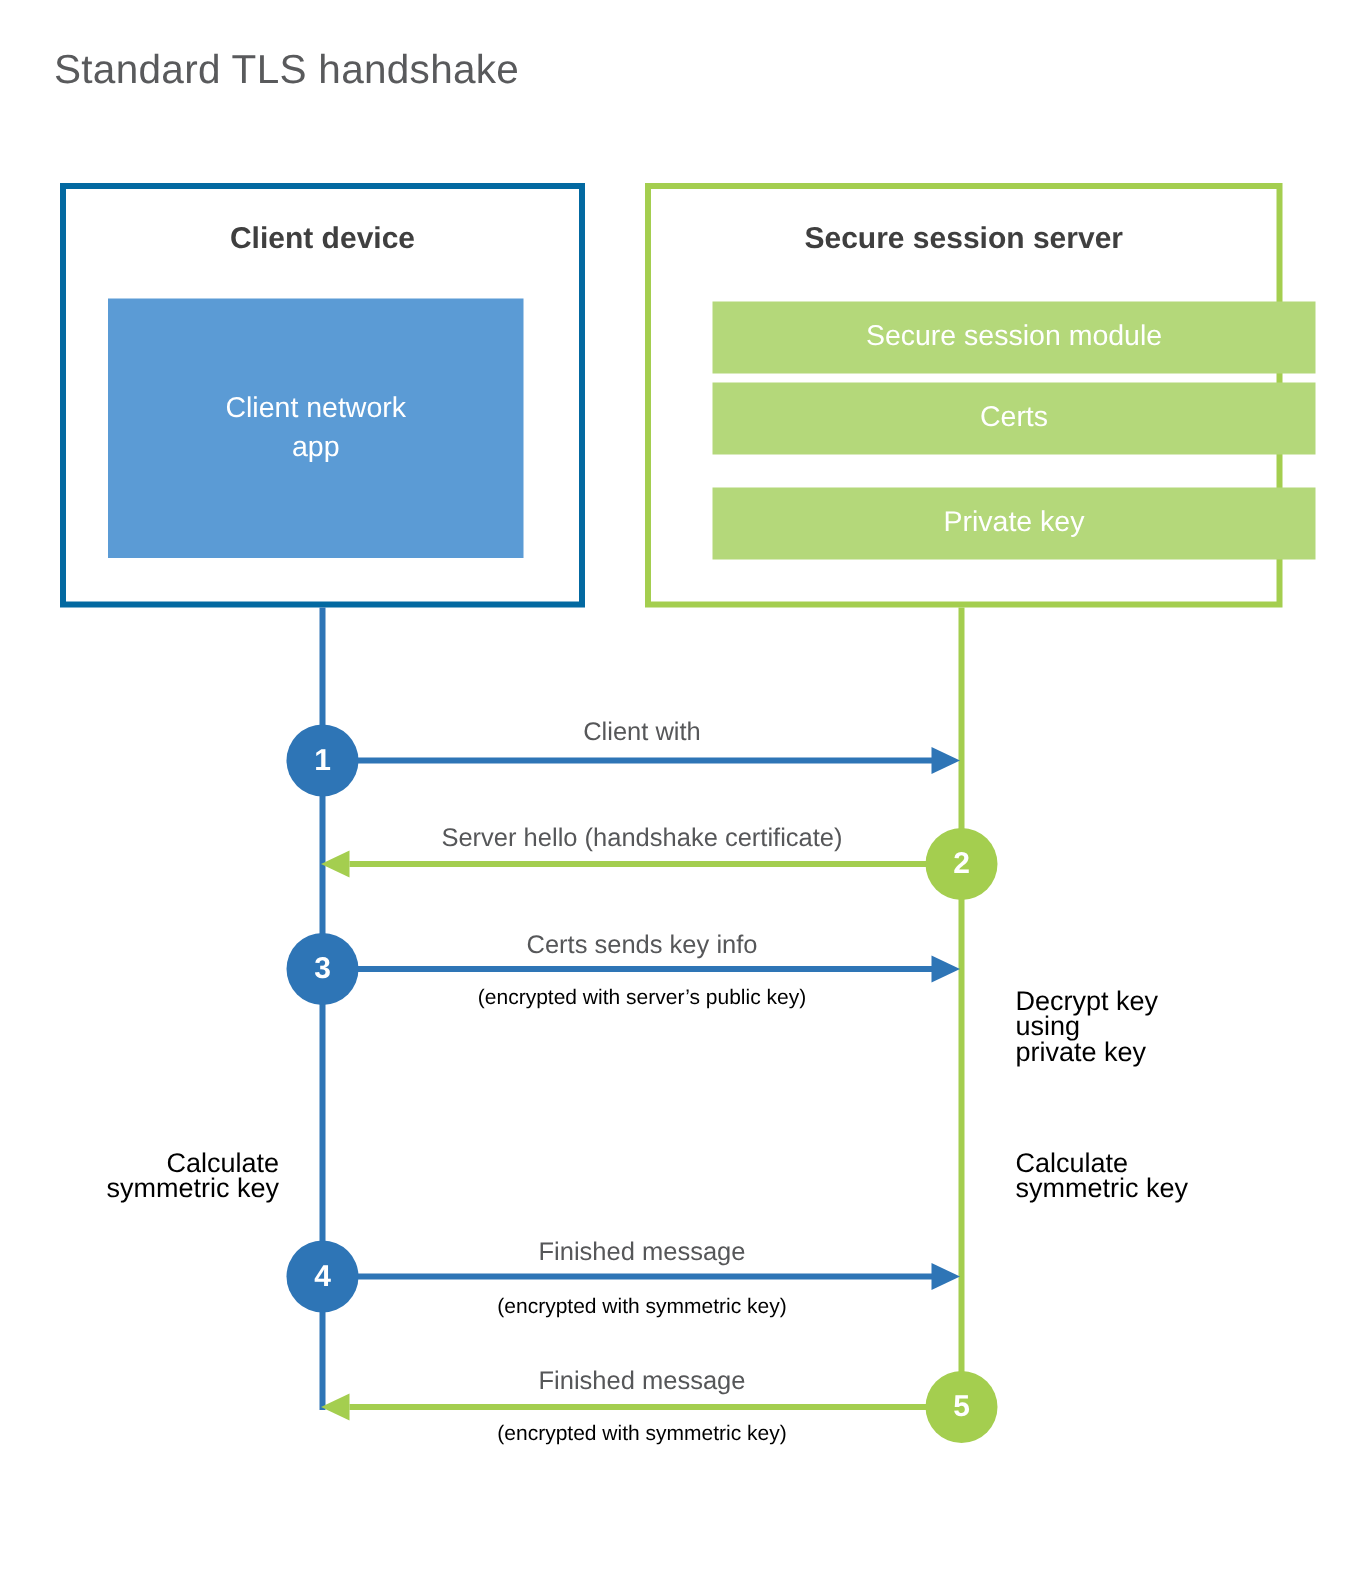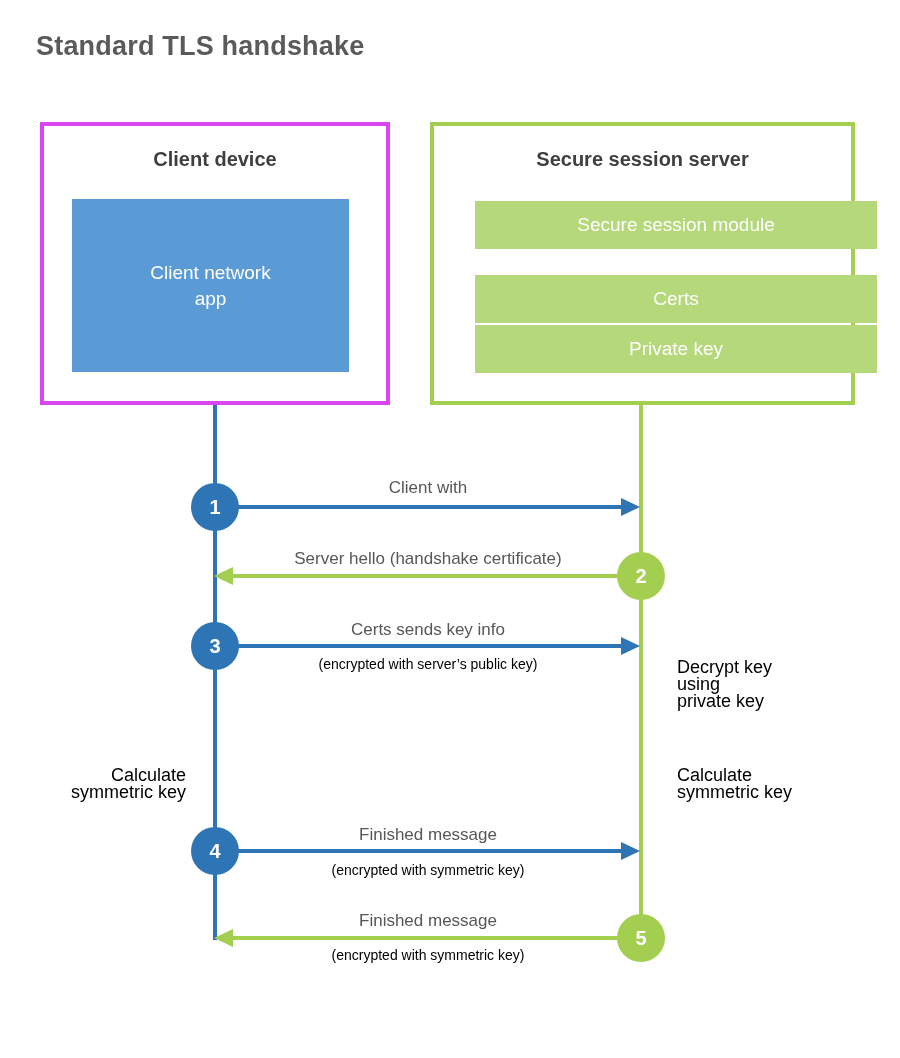--- a/index.html
+++ b/index.html
@@ -10,32 +10,32 @@
     width: 900px;
     height: 1058px;
     background: #ffffff;
     overflow: hidden;
   }
   .diagram-title {
     position: absolute;
     left: 36px;
     top: 31px;
     font-size: 27px;
-    font-weight: 700;
+    font-weight: 400;
     color: #595a5c;
     letter-spacing: 0.2px;
   }
   
   .actor-box {
     position: absolute;
     top: 122px;
     height: 283px;
     background: #ffffff;
   }
-  .actor-box.client { left: 40px; width: 350px; border: 4px solid #d946ef; }
+  .actor-box.client { left: 40px; width: 350px; border: 4px solid #0369a1; }
   .actor-box.server { left: 430px; width: 425px; border: 4px solid #a4ce4f; }
   .actor-title {
     position: absolute;
     left: 0; right: 0;
     top: 22px;
     text-align: center;
     font-size: 20px;
     font-weight: bold;
     color: #3f3f3f;
   }
@@ -54,21 +54,21 @@
   .server-bar {
     position: absolute;
     left: 41px;
     width: 402px; height: 48px;
     background: #b4d87a;
     display: flex; align-items: center; justify-content: center;
     color: #ffffff;
     font-size: 19px;
   }
   .server-bar.bar-0 { top: 75px; }
-  .server-bar.bar-1 { top: 149px; }
+  .server-bar.bar-1 { top: 129px; }
   .server-bar.bar-2 { top: 199px; }
   
   .lifeline { position: absolute; top: 405px; width: 4px; }
   .lifeline.client-line { left: 213px; height: 535px; background: #2e75b6; }
   .lifeline.server-line { left: 639px; height: 533px; background: #a4ce4f; }
   
   .msg-label {
     position: absolute;
     left: 215px; width: 426px;
     text-align: center;

